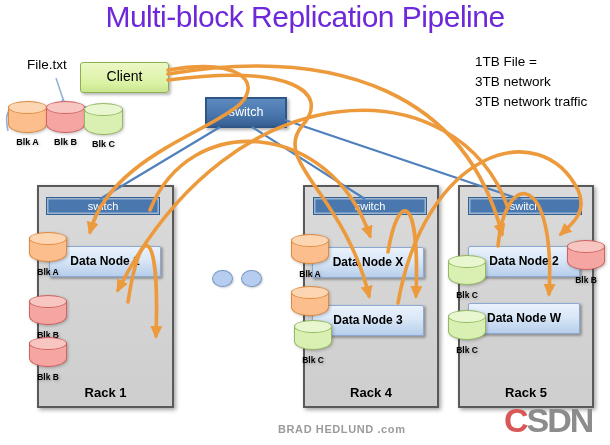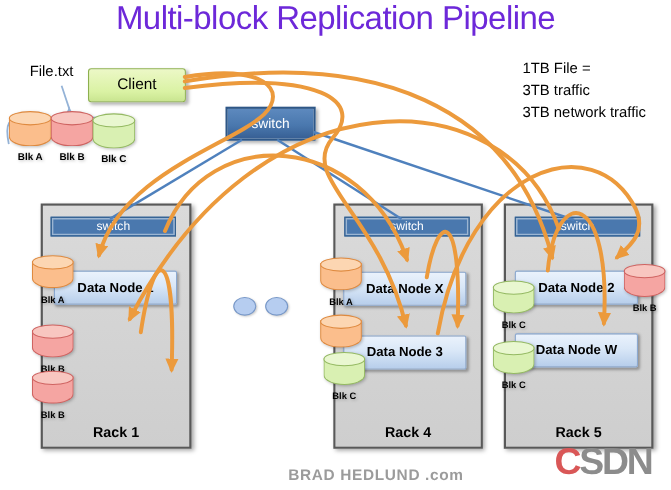--- a/index.html
+++ b/index.html
@@ -58,21 +58,21 @@
   .cyl.pink .cyl-body{background:var(--block_b);border-color:var(--block_b_line);}
   .cyl.pink .cyl-top{background:var(--block_b_top);border-color:var(--block_b_line);}
   .cyl.green .cyl-body{background:var(--block_c);border-color:var(--block_c_line);}
   .cyl.green .cyl-top{background:var(--block_c_top);border-color:var(--block_c_line);}
   .cyl.src{width:39px;height:32px;}
   .cyl.src .cyl-label{font-size:9px;top:10px;}
 
   .dot{position:absolute;width:19px;height:15px;border-radius:50%;z-index:2;
        background:#b6cdf0;border:1px solid #7898c8;box-shadow:1px 1px 2px rgba(0,0,0,.2);}
 
-  .footer{position:absolute;left:262px;top:423px;font-size:14px;font-weight:bold;
+  .footer{position:absolute;left:278px;top:423px;font-size:11px;font-weight:bold;
           letter-spacing:.6px;color:#9b9b9b;z-index:2;}
   .csdn{position:absolute;left:504px;top:403px;font-size:34px;font-weight:800;
         letter-spacing:-2px;z-index:2;line-height:34px;}
   .csdn .c{color:var(--logo_c);}
   .csdn .sdn{color:var(--logo_sdn);}
 </style>
 </head>
 <body>
 
 <div class="stage">
@@ -99,21 +99,21 @@
     <span class="cyl-label">Blk B</span>
   </div>
   <div class="cyl src green" style="left:84px;top:103px;">
     <span class="cyl-body"></span>
     <span class="cyl-top"></span>
     <span class="cyl-label">Blk C</span>
   </div>
 
   <div class="note">
     <div>1TB File =</div>
-    <div>3TB traffic</div>
+    <div>3TB network</div>
     <div>3TB network traffic</div>
   </div>
 
   <div class="coreswitch">switch</div>
 
   <div class="rack r1">
     <div class="rackswitch" style="left:7px;top:10px;">switch</div>
     <div class="node" style="left:10px;top:59px;">Data Node 1</div>
     <div class="rackname">Rack 1</div>
   </div>

